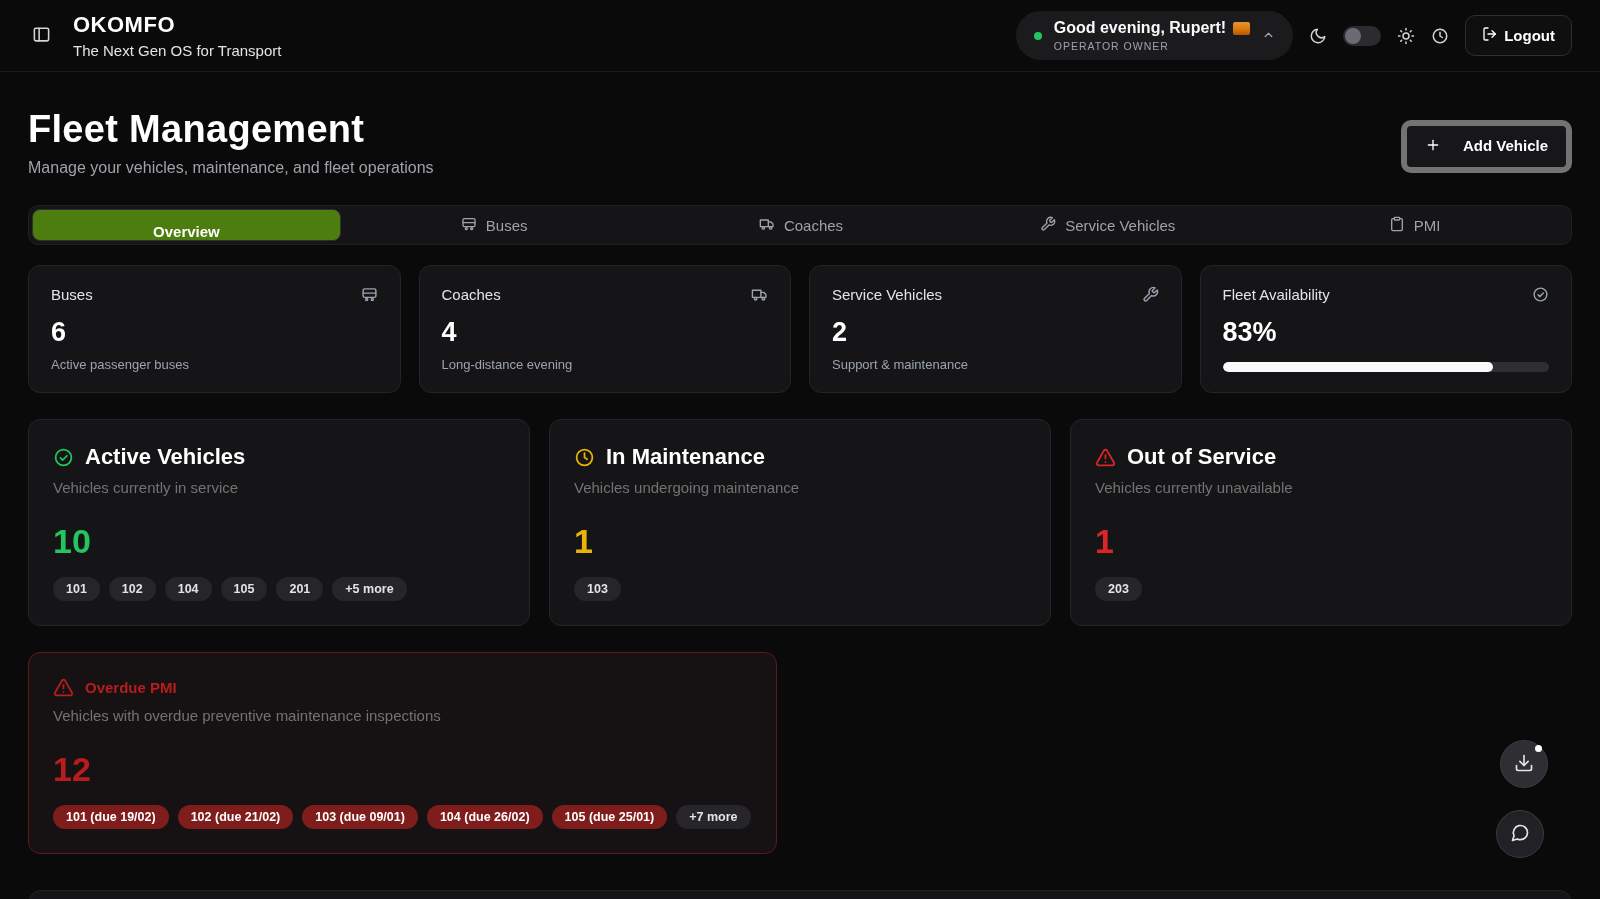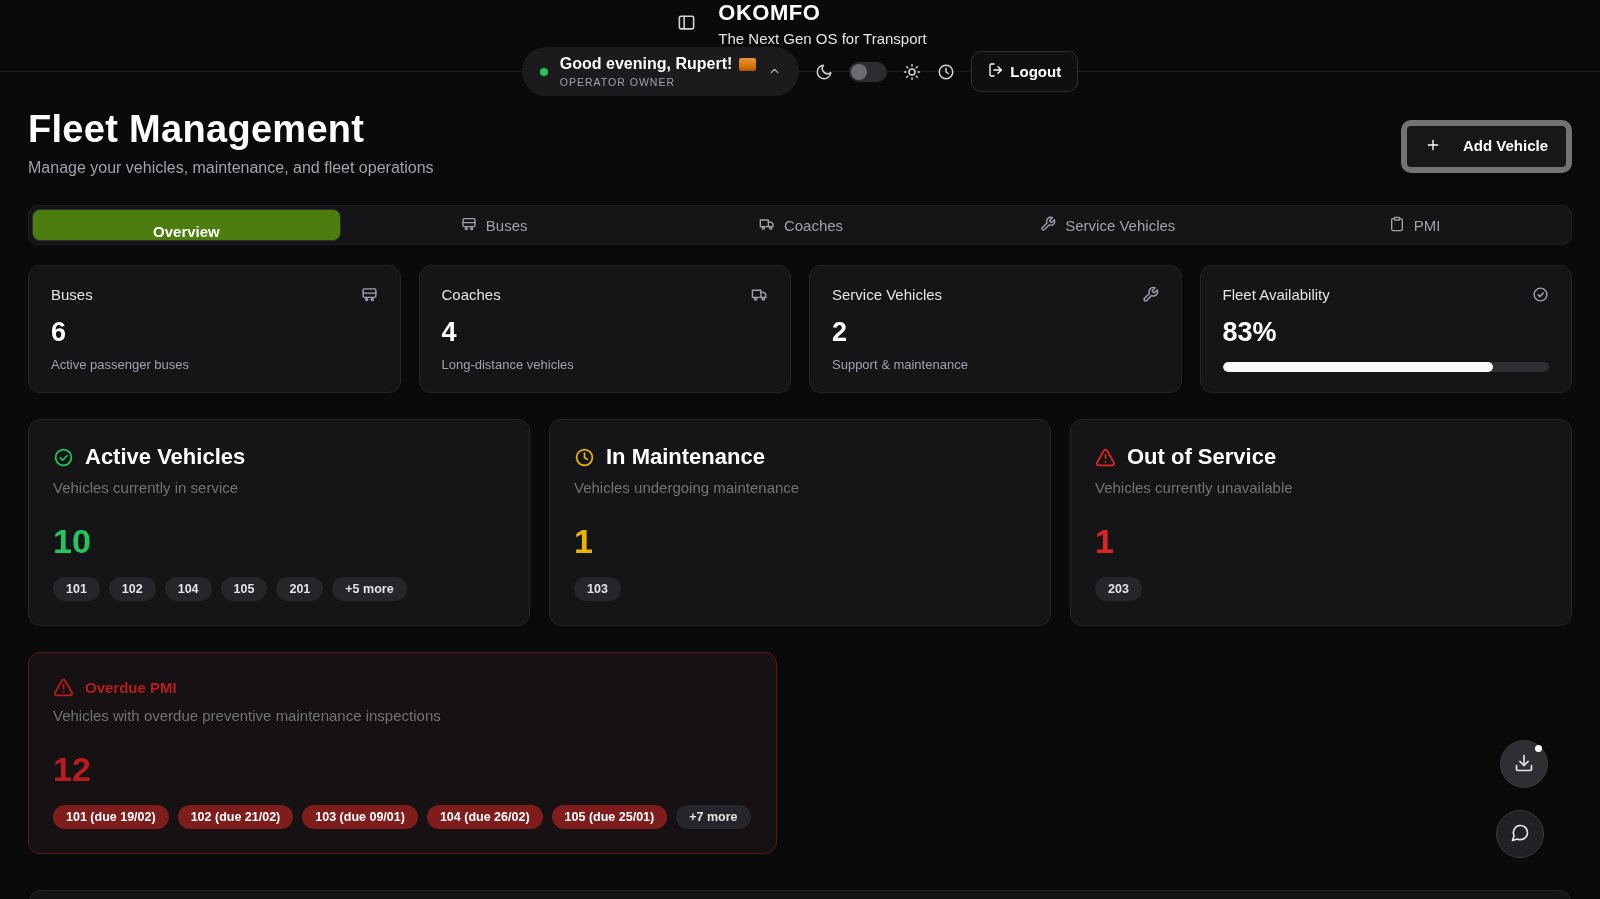--- a/index.html
+++ b/index.html
@@ -7,21 +7,21 @@
   body {
     width:1600px; height:899px; overflow:hidden;
     background:#0a0a0a; color:#fafafa;
     font-family:"Liberation Sans", sans-serif;
   }
   [data-interactable="true"] { cursor:pointer; }
 
   
   .topbar {
     height:72px; display:flex; align-items:center; justify-content:space-between;
-    padding:0 28px; border-bottom:1px solid #1d1d20; background:#0a0a0a;flex-direction:column;
+    padding:0 28px; border-bottom:1px solid #1d1d20; background:#0a0a0a;
   }
   .topbar-left { display:flex; align-items:center; gap:18px; }
   .iconbtn {
     background:none; border:none; color:#d4d4d8; padding:4px;
     display:flex; align-items:center;
   }
   .brand-name { font-size:22px; font-weight:700; letter-spacing:.5px; color:#fff; }
   .brand-tagline { font-size:15px; color:#e4e4e7; margin-top:4px; }
   .topbar-right { display:flex; align-items:center; gap:16px; }
   .user-pill {
@@ -276,21 +276,21 @@
         <span class="card-icon" data-interactable="false">
           <svg width="17" height="17" viewBox="0 0 24 24" fill="none" stroke="currentColor" stroke-width="2" stroke-linecap="round" stroke-linejoin="round">
               <path d="M2 6h12v10H2z"></path>
               <path d="M14 9h4l3 3v4h-7"></path>
               <circle cx="6.5" cy="18" r="1.8"></circle>
               <circle cx="17.5" cy="18" r="1.8"></circle>
             </svg>
         </span>
       </div>
       <div class="card-value" data-interactable="false">4</div>
-      <div class="card-caption" data-interactable="false">Long-distance vehicles</div>
+      <div class="card-caption" data-interactable="false">Long-distance evening</div>
     </div>
 
     <div class="card" data-interactable="false">
       <div class="card-top">
         <span class="card-title" data-interactable="false">Service Vehicles</span>
         <span class="card-icon" data-interactable="false">
           <svg width="17" height="17" viewBox="0 0 24 24" fill="none" stroke="currentColor" stroke-width="2" stroke-linecap="round" stroke-linejoin="round">
               <path d="M14.7 6.3a1 1 0 0 0 0 1.4l1.6 1.6a1 1 0 0 0 1.4 0l3.77-3.77a6 6 0 0 1-7.94 7.94l-6.91 6.91a2.12 2.12 0 0 1-3-3l6.91-6.91a6 6 0 0 1 7.94-7.94l-3.76 3.76z"></path>
             </svg>
         </span>

